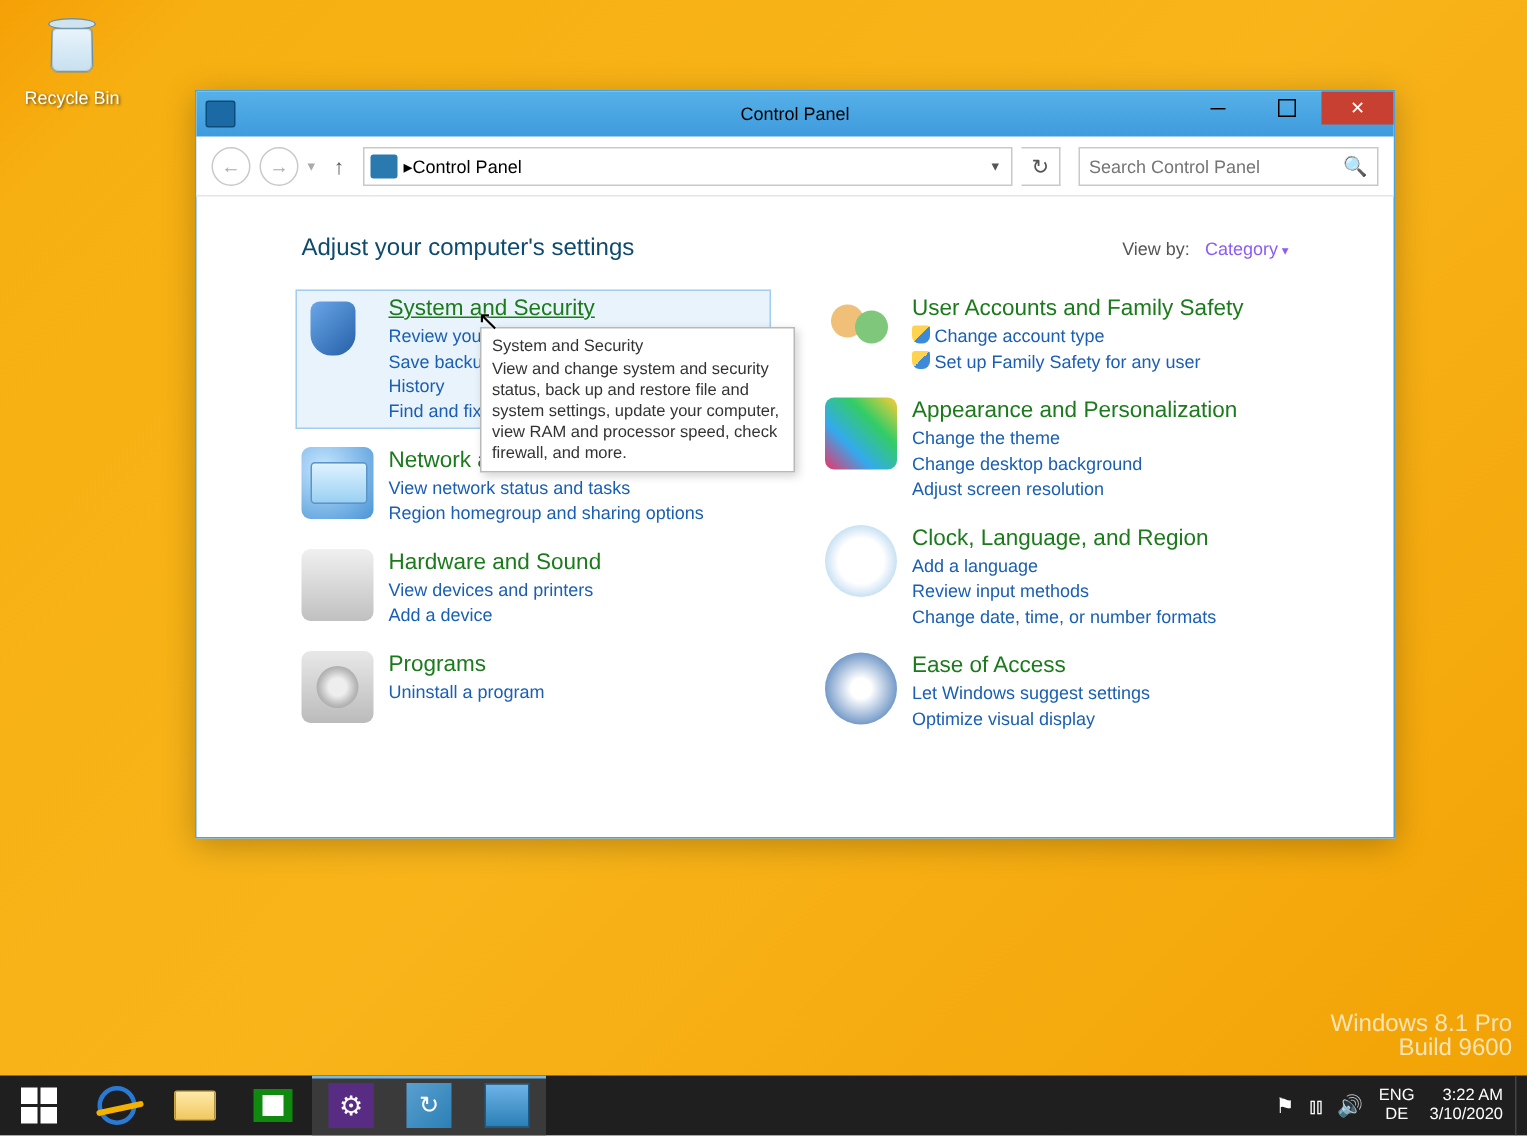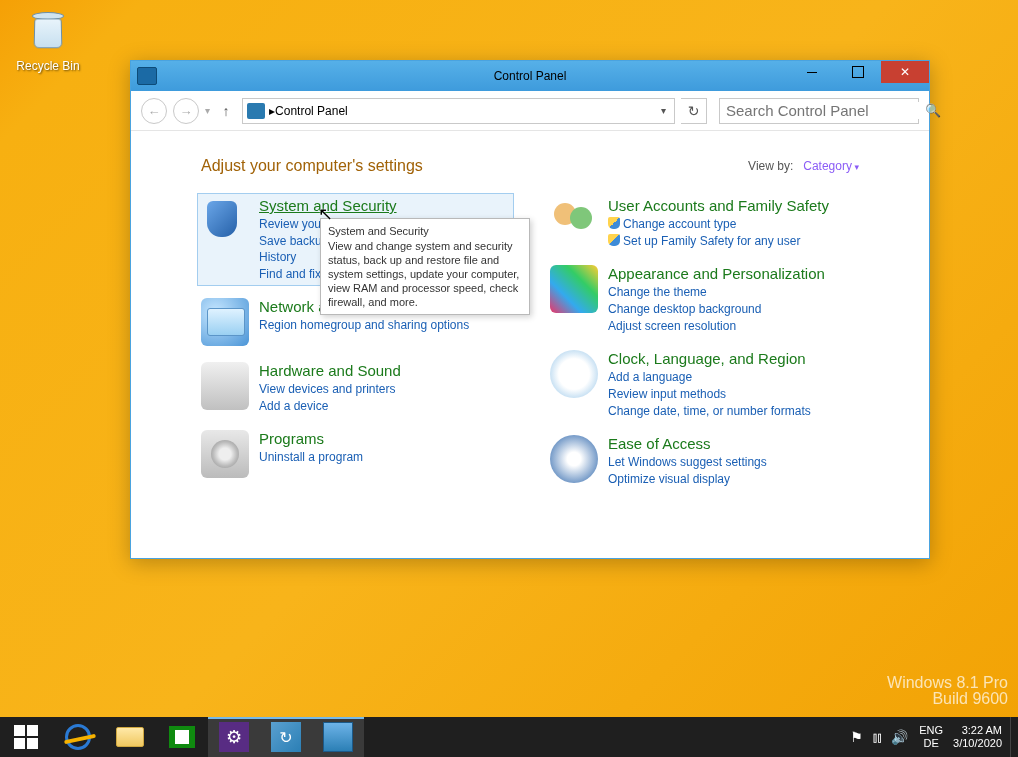--- a/index.html
+++ b/index.html
@@ -23,26 +23,26 @@
 .win-btn.close::before{content:"✕";font-size:12px}
 
 .navbar{height:40px;display:flex;align-items:center;gap:6px;padding:4px 10px;border-bottom:1px solid #e5e5e5;background:#fff}
 .nav-circ{width:26px;height:26px;border:1px solid #c9c9c9;border-radius:50%;display:flex;align-items:center;justify-content:center;color:#aaa;font-size:13px;cursor:pointer}
 .nav-up{width:20px;height:20px;display:flex;align-items:center;justify-content:center;color:#555;cursor:pointer;font-size:14px}
 .addr{flex:1;height:26px;border:1px solid #c9c9c9;display:flex;align-items:center;padding:0 4px;font-size:12px}
 .addr .cp-ic{width:18px;height:16px;background:#2a7ab0;border-radius:2px;margin-right:4px}
 .addr .dd{margin-left:auto;color:#555;font-size:10px;padding:0 4px;cursor:pointer}
 .refresh{width:26px;height:26px;border:1px solid #c9c9c9;border-left:none;display:flex;align-items:center;justify-content:center;color:#555;cursor:pointer;font-size:14px}
 .search{width:200px;height:26px;border:1px solid #c9c9c9;display:flex;align-items:center;padding:0 6px;font-size:12px;color:#888;margin-left:6px}
-.search input{border:none;outline:none;flex:1;font-size:15px;color:#c2410c}
+.search input{border:none;outline:none;flex:1;font-size:12px;color:#c2410c}
 .search .sic{font-size:13px;color:#666}
 
 .body{padding:26px 70px 20px 70px;height:calc(100% - 70px);overflow:auto}
 .hdr{display:flex;align-items:center;margin-bottom:22px}
-.hdr h2{color:#a16207;font-weight:400;font-size:16px}
+.hdr h2{color:#0c4a6e;font-weight:400;font-size:16px}
 .viewby{margin-left:auto;font-size:12px;color:#555}
 .viewby a{color:#8b5cf6;cursor:pointer}
 .viewby a::after{content:" ▾";font-size:9px}
 
 .cols{display:flex;gap:40px}
 .col{flex:1}
 .cat{display:flex;gap:10px;margin-bottom:16px;position:relative}
 .cat.hover{background:#e9f3fb;border:1px solid #a3cdef;padding:3px;margin:-4px -4px 12px -4px}
 .cat .icn{width:48px;height:48px;flex-shrink:0;background:radial-gradient(circle at 30% 30%,#c5e6ff,#4a94d6);border-radius:6px;position:relative}
 .icn.shield{background:none}
@@ -153,20 +153,21 @@
                   <a>Save backup copies of your files with File History</a>
                   <a>Find and fix problems</a>
                 </div>
               </div>
             </div>
             <div class="cat">
               <div class="icn net"></div>
               <div class="txt">
                 <h3>Network and Internet</h3>
                 <div class="links">
+                  <a>View network status and tasks</a>
                   <a>Region homegroup and sharing options</a>
                 </div>
               </div>
             </div>
             <div class="cat">
               <div class="icn hw"></div>
               <div class="txt">
                 <h3>Hardware and Sound</h3>
                 <div class="links">
                   <a>View devices and printers</a>

